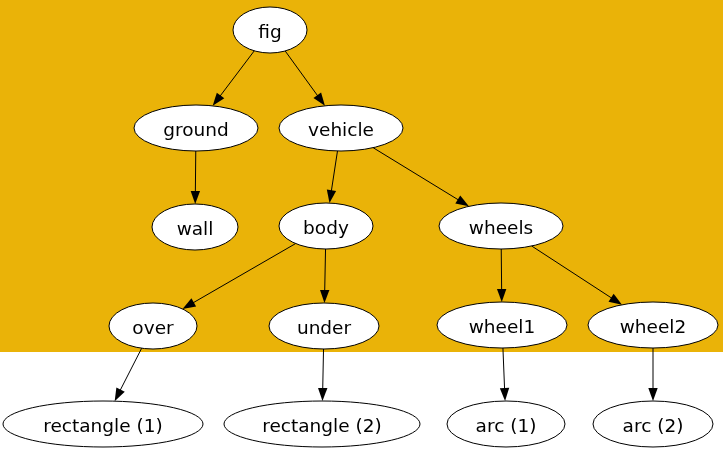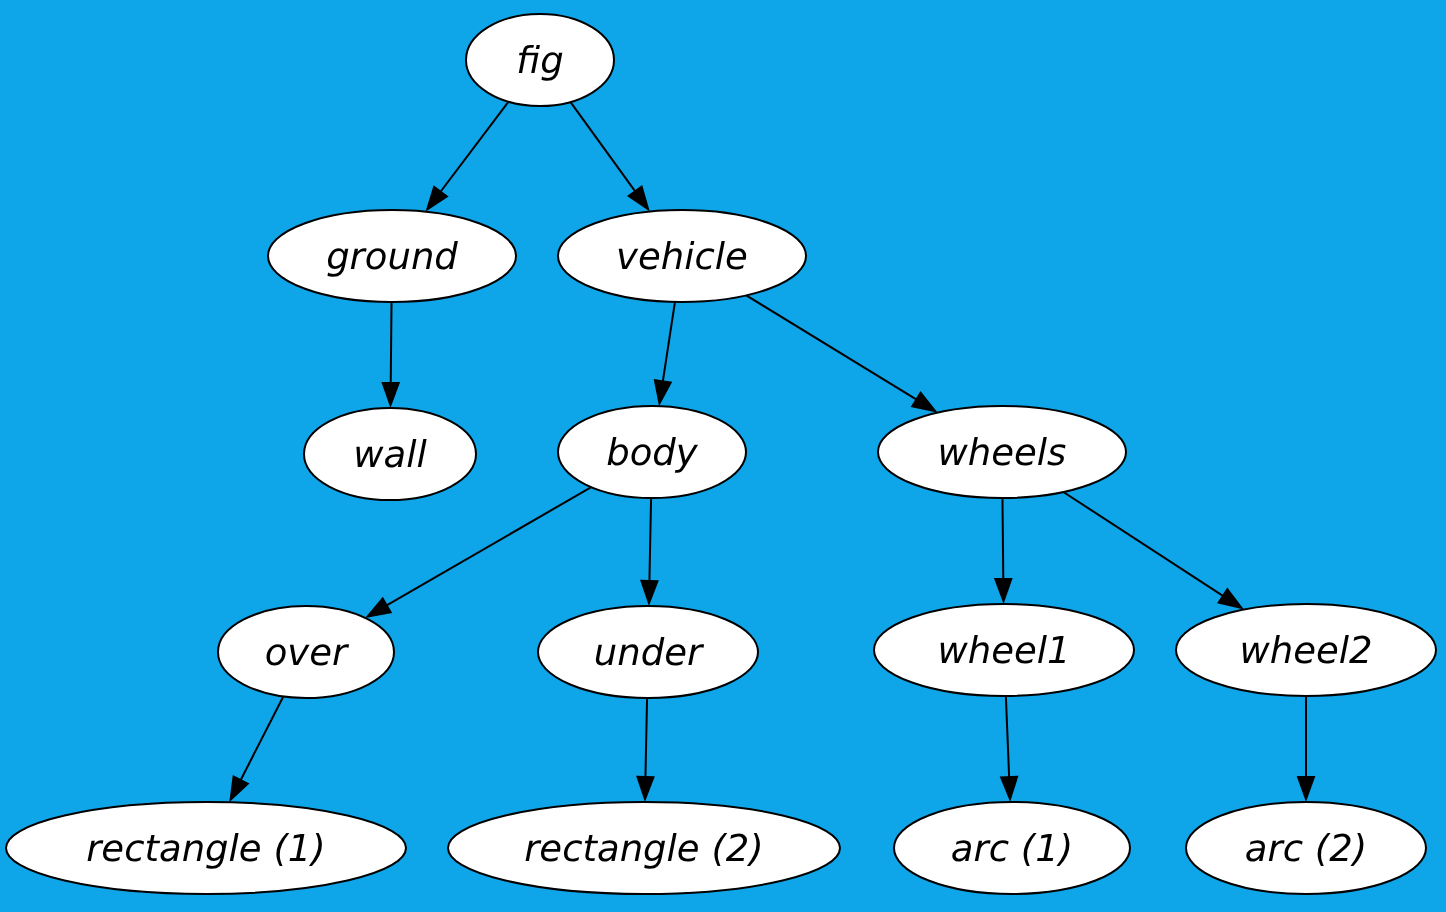--- a/index.html
+++ b/index.html
@@ -6,23 +6,22 @@
     margin: 0;
     padding: 0;
     background: #ffffff;
     width: 723px;
     height: 456px;
     overflow: hidden;
   }
   .diagram-wrap {
     position: relative;
     width: 723px;
-    height: 456px;
-    background: #0ea5e9;
-    font-style: italic;
+    height: 352px;
+    background: #eab308;
   }
   svg {
     display: block;
   }
   .node-label {
     font-family: "DejaVu Sans", sans-serif;
     font-size: 18.5px;
   }
 </style>
 </head>

